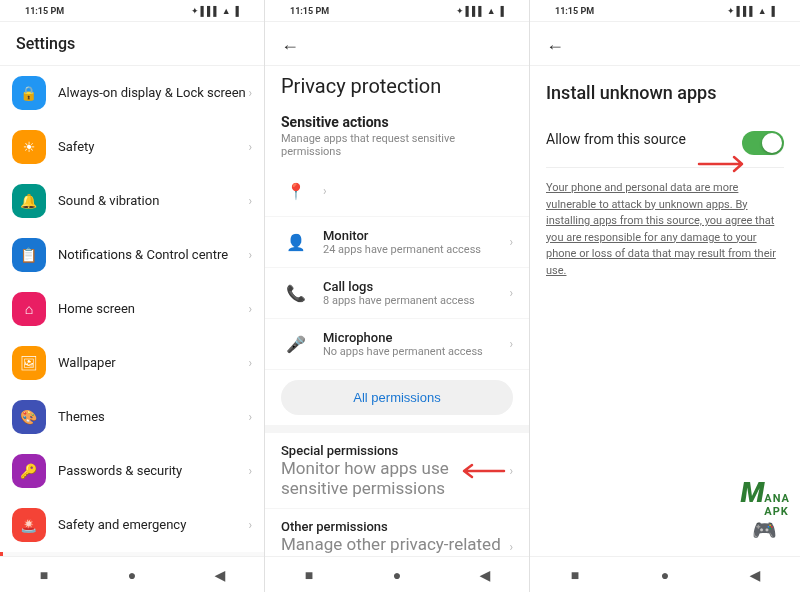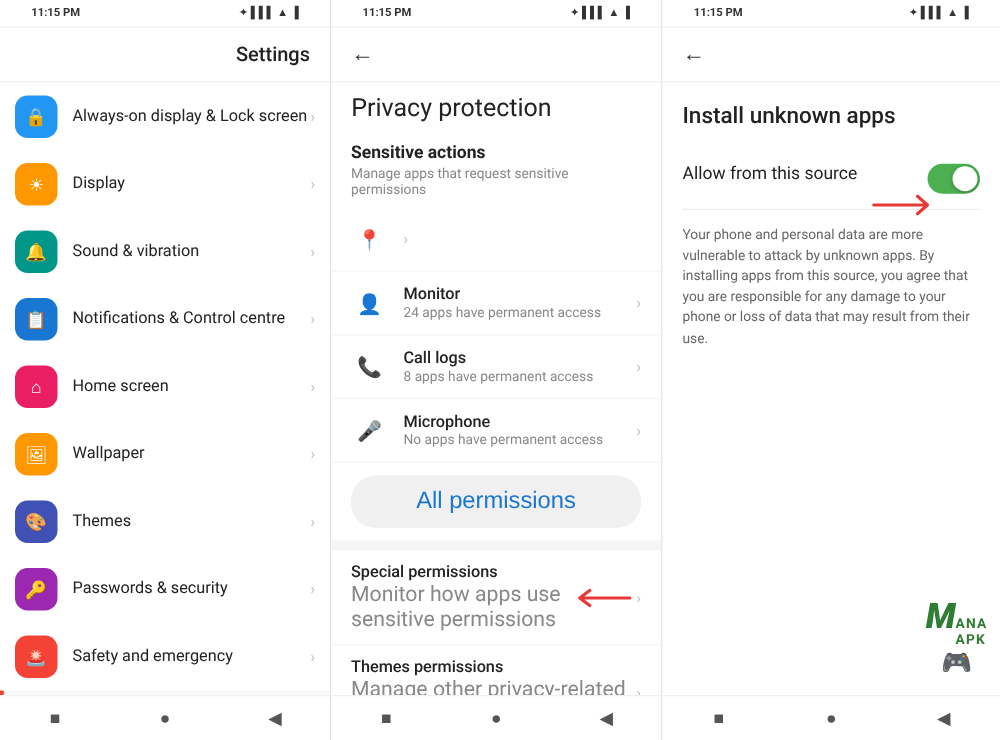--- a/index.html
+++ b/index.html
@@ -51,21 +51,21 @@
       border-bottom: 1px solid #f0f0f0;
     }
     .status-bar-left { font-weight: bold; font-size: 9px; }
     .status-icons { display: flex; gap: 2px; align-items: center; }
 
     
     .top-bar {
       height: 44px;
       display: flex;
       align-items: center;
-      justify-content: flex-end;
+      justify-content: flex-start;
       padding: 0 16px;
       border-bottom: 1px solid #f0f0f0;
     }
     .top-bar-title {
       font-size: 16px;
       font-weight: 500;
       color: #222;
     }
     .top-bar-back {
       font-size: 18px;
@@ -152,21 +152,21 @@
     .perm-item-sub { font-size: 11px; color: #888; }
     .perm-item-arrow { color: #bbb; font-size: 12px; }
 
     .all-perm-btn {
       margin: 10px 16px;
       background: #f0f0f0;
       border-radius: 20px;
       padding: 10px;
       text-align: center;
       color: #1976d2;
-      font-size: 19px;
+      font-size: 13px;
       cursor: pointer;
       border: none;
       width: calc(100% - 32px);
     }
 
     .divider-section {
       height: 8px;
       background: #f5f5f5;
     }
 
@@ -213,20 +213,21 @@
       top: 2px;
       right: 2px;
       box-shadow: 0 1px 3px rgba(0,0,0,0.3);
     }
 
     .install-warning {
       font-size: 11px;
       color: #666;
       line-height: 1.5;
       margin-top: 4px;
+      text-decoration: underline;
     }
 
     
     .bottom-nav {
       height: 36px;
       background: #fff;
       display: flex;
       align-items: center;
       justify-content: space-around;
       border-top: 1px solid #f0f0f0;
@@ -278,21 +279,21 @@
   <div class="settings-list">
 
     <div class="settings-item">
       <div class="settings-item-icon icon-blue">🔒</div>
       <span class="settings-item-text">Always-on display &amp; Lock screen</span>
       <span class="settings-item-arrow">›</span>
     </div>
 
     <div class="settings-item">
       <div class="settings-item-icon icon-orange">☀</div>
-      <span class="settings-item-text">Display</span>
+      <span class="settings-item-text">Safety</span>
       <span class="settings-item-arrow">›</span>
     </div>
 
     <div class="settings-item">
       <div class="settings-item-icon icon-teal">🔔</div>
       <span class="settings-item-text">Sound &amp; vibration</span>
       <span class="settings-item-arrow">›</span>
     </div>
 
     <div class="settings-item">
@@ -424,21 +425,21 @@
       <span class="special-perm-arrow">›</span>
 
       <svg style="position:absolute;right:20px;top:50%;transform:translateY(-50%);width:55px;height:20px;" viewBox="0 0 55 20">
         <path d="M50 10 L10 10 L18 4 M10 10 L18 16" stroke="#e53935" stroke-width="2.5" fill="none" stroke-linecap="round" stroke-linejoin="round"></path>
       </svg>
     </div>
 
     
     <div class="special-perm-item">
       <div class="special-perm-text">
-        <div class="special-perm-title">Themes permissions</div>
+        <div class="special-perm-title">Other permissions</div>
         <div class="special-perm-sub">Manage other privacy-related permissions</div>
       </div>
       <span class="special-perm-arrow">›</span>
     </div>
 
     
     <div class="special-perm-item">
       <div class="special-perm-text">
         <div class="special-perm-title">High-risk permissions</div>
         <div class="special-perm-sub"></div>

